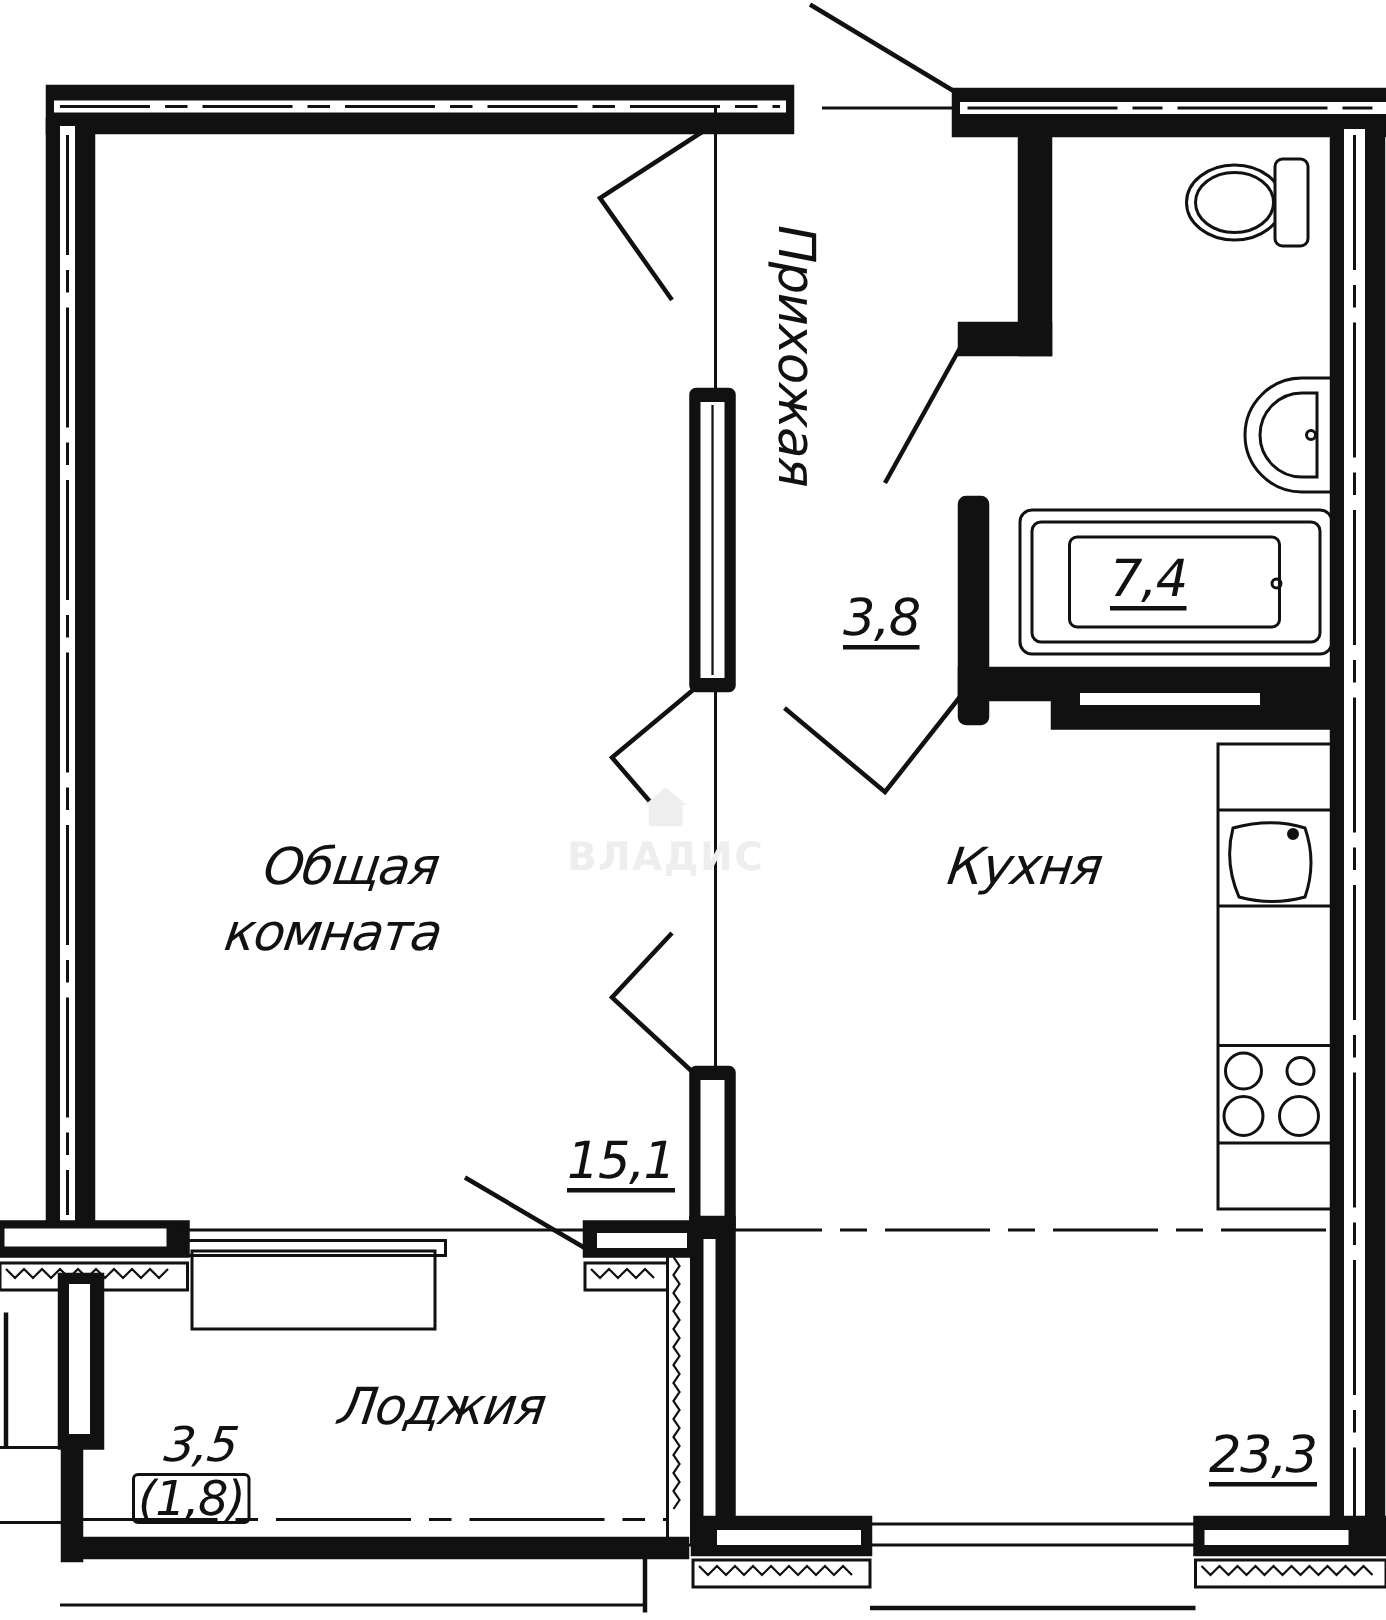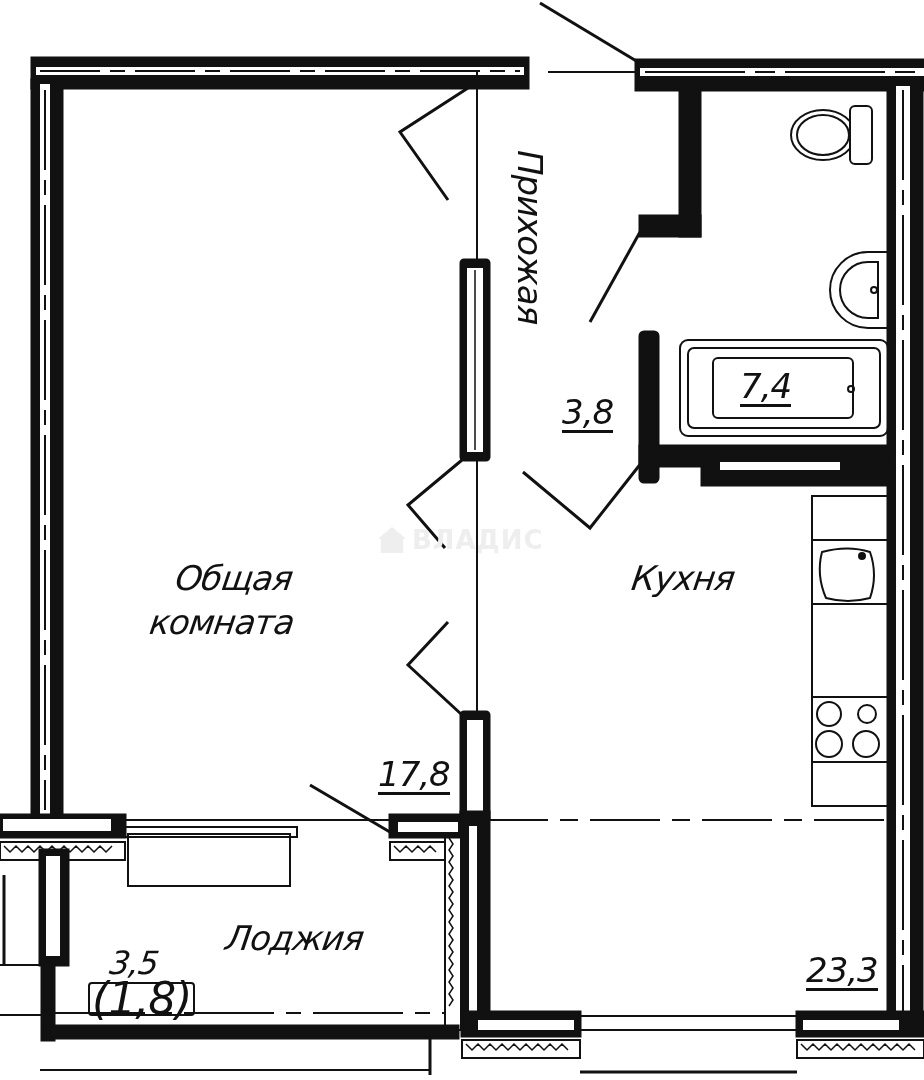--- a/index.html
+++ b/index.html
@@ -1,21 +1,21 @@
 <!DOCTYPE html>
 <html><head>
 <meta charset="utf-8">
 <style>
   html, body { margin:0; padding:0; background:#ffffff; }
   body { width:924px; height:1080px; position:relative; overflow:hidden; font-family:"DejaVu Sans", sans-serif; }
   #plan { position:absolute; left:0; top:0; width:924px; height:1080px; }
   .lbl { position:absolute; color:#111; font-family:"DejaVu Sans", sans-serif; font-style:italic; font-size:34px; letter-spacing:-1px; white-space:nowrap; transform:skewX(-8deg); }
   .area { position:absolute; color:#111; font-family:"DejaVu Sans", sans-serif; font-style:italic; font-size:34px; letter-spacing:-1px; border-bottom:3px solid #111; line-height:36px; white-space:nowrap; }
   .vert { transform:rotate(90deg); transform-origin:left top; }
-  .wm { position:absolute; left:378px; top:525px; color:#eeeeee; font-family:"DejaVu Sans", sans-serif; font-weight:bold; font-size:26px; letter-spacing:1px; display:flex; align-items:center; gap:6px; }
+  .wm { position:absolute; left:378px; top:525px; color:#eeeeee; font-family:"DejaVu Sans", sans-serif; font-weight:bold; font-size:26px; letter-spacing:1px; display:flex; align-items:center; gap:6px;flex-direction:column; }
   .wm-house { width:28px; height:26px; background:#eeeeee; clip-path:polygon(50% 0,100% 45%,90% 45%,90% 100%,10% 100%,10% 45%,0 45%); }
 </style>
 </head>
 <body>
 
 <svg id="plan" viewBox="0 0 924 1080" xmlns="http://www.w3.org/2000/svg">
   <g fill="none" stroke="#111" stroke-width="3">
 
     <g>
       <rect x="32" y="58" width="496" height="30" fill="#111"></rect>
@@ -160,25 +160,25 @@
   </g>
 </svg>
 
 <div class="wm">
   <span class="wm-house"></span>
   <span>ВЛАДИС</span>
 </div>
 
 <div class="lbl" style="left:176px; top:558px;">Общая</div>
 <div class="lbl" style="left:150px; top:602px;">комната</div>
-<div class="area" style="left:378px; top:756px;">17,8</div>
+<div class="area" style="left:378px; top:756px;">15,1</div>
 
 <div class="lbl vert" style="left:550px; top:150px;">Прихожая</div>
 <div class="area" style="left:562px; top:394px;">3,8</div>
 
 <div class="area" style="left:740px; top:368px;">7,4</div>
 
 <div class="lbl" style="left:632px; top:558px;">Кухня</div>
 <div class="area" style="left:806px; top:952px;">23,3</div>
 
 <div class="lbl" style="left:226px; top:918px;">Лоджия</div>
 <div class="lbl" style="left:110px; top:944px; font-size:32px;">3,5</div>
-<div class="area" style="left:88px; top:982px; font-size:44px; border:2px solid #111; border-radius:4px; padding:0 2px; line-height:30px;">(1,8)</div>
+<div class="area" style="left:88px; top:982px; font-size:32px; border:2px solid #111; border-radius:4px; padding:0 2px; line-height:30px;">(1,8)</div>
 
 </body></html>

